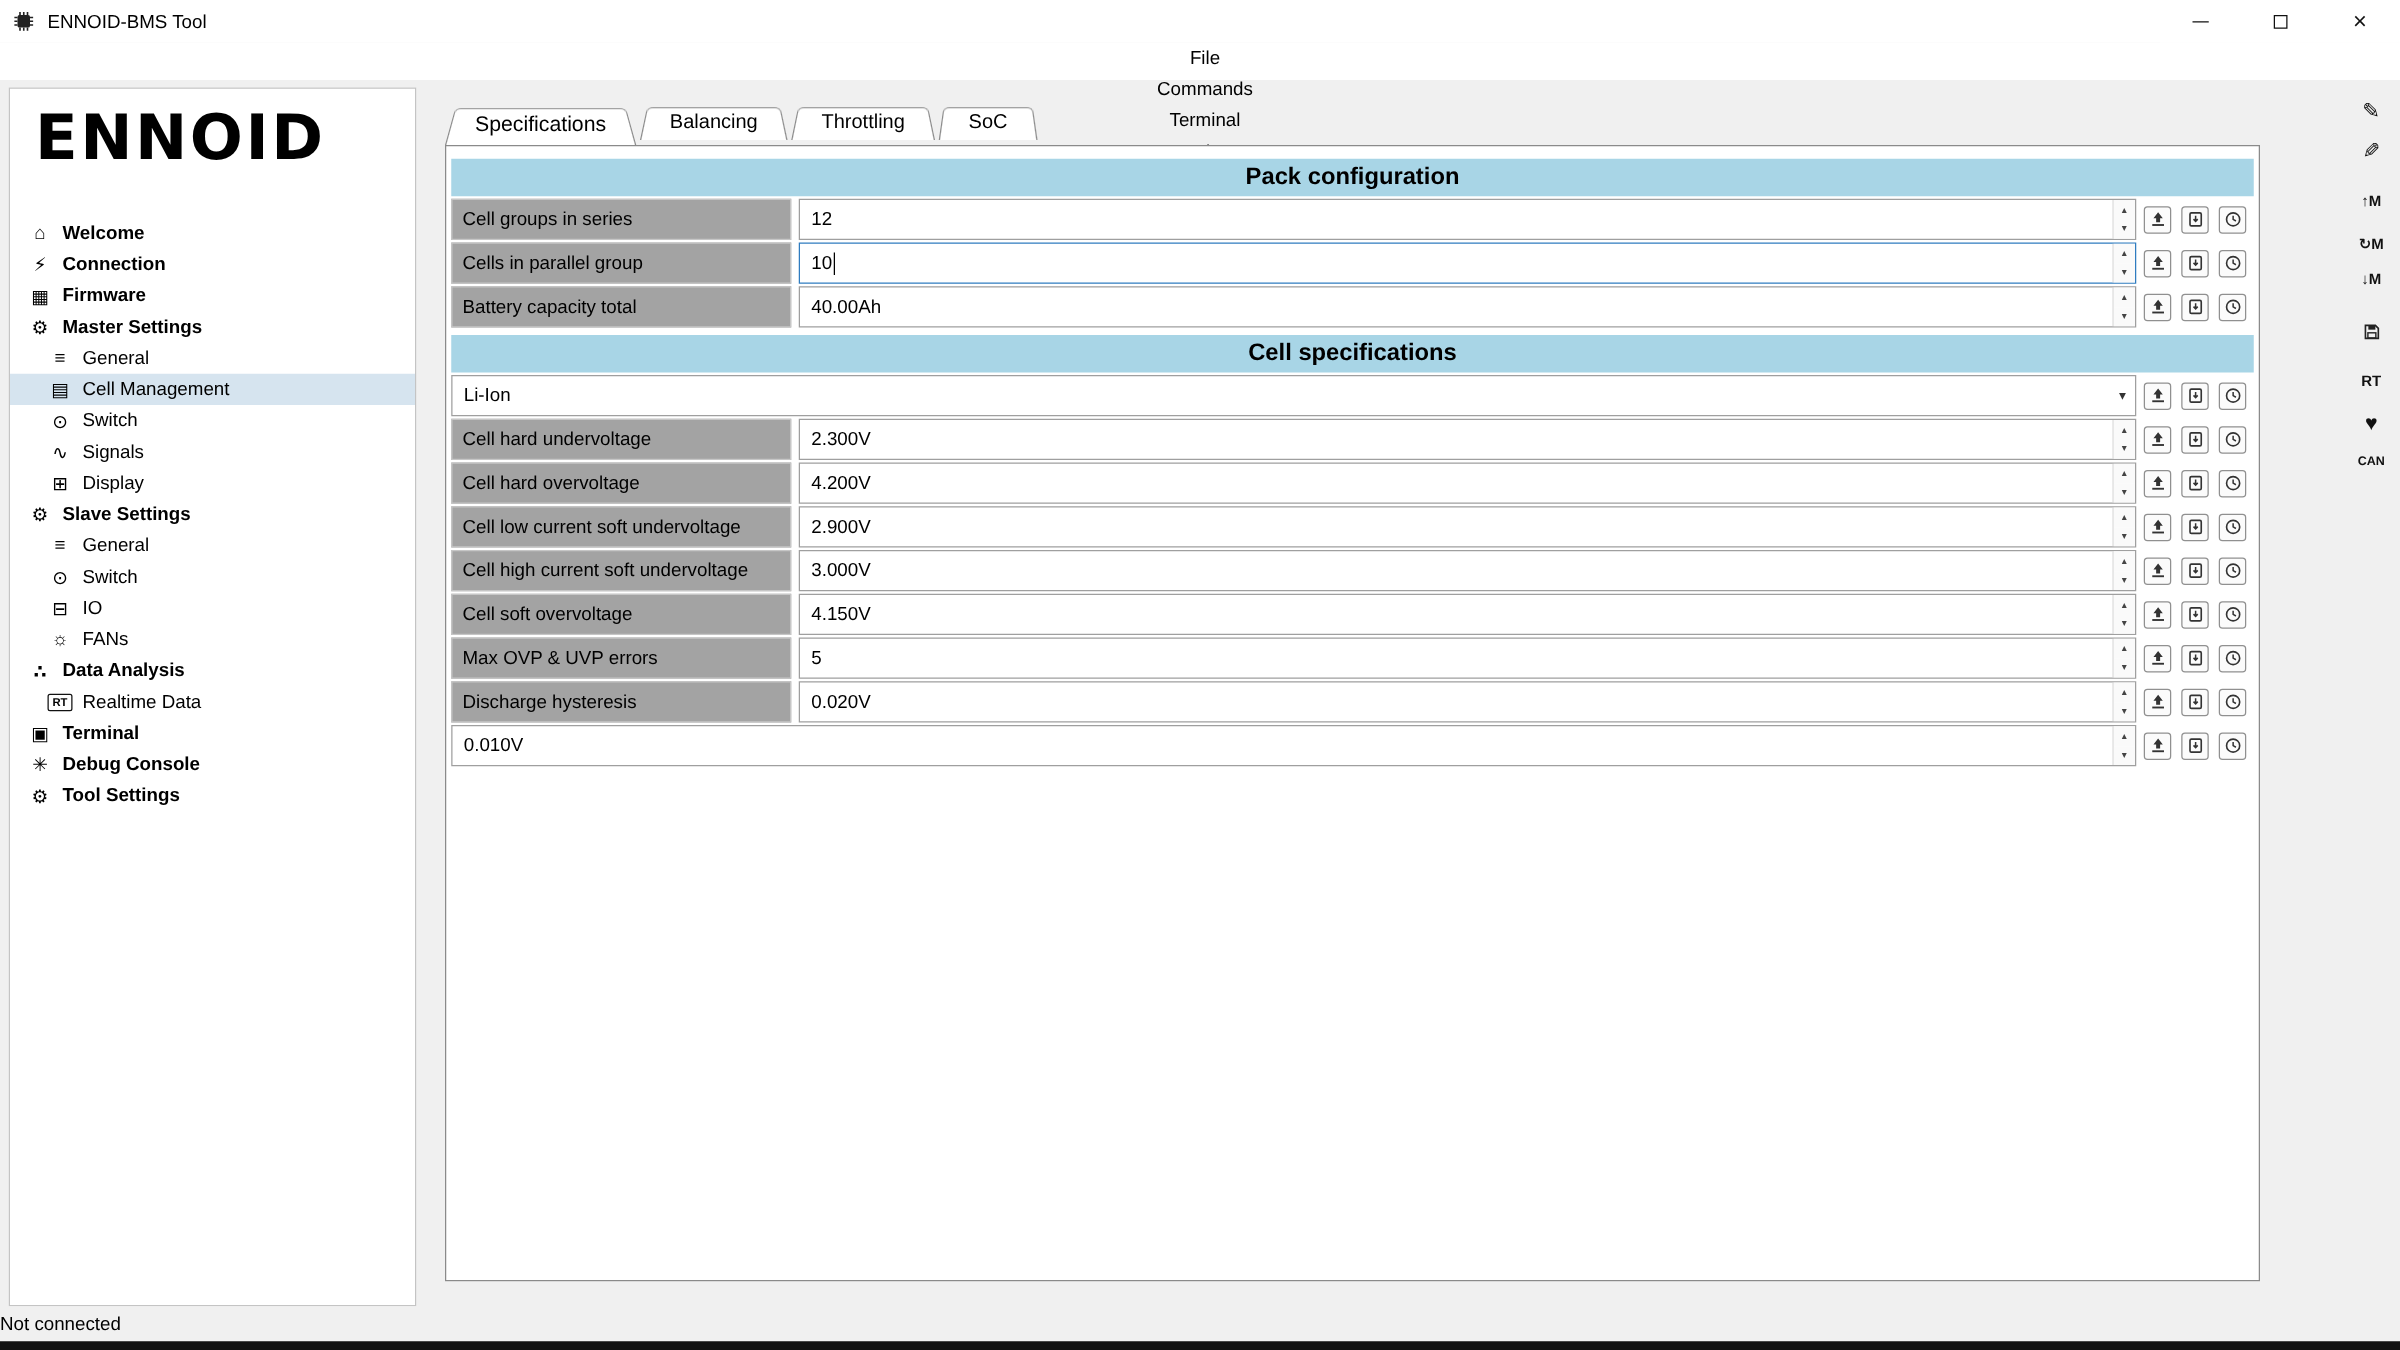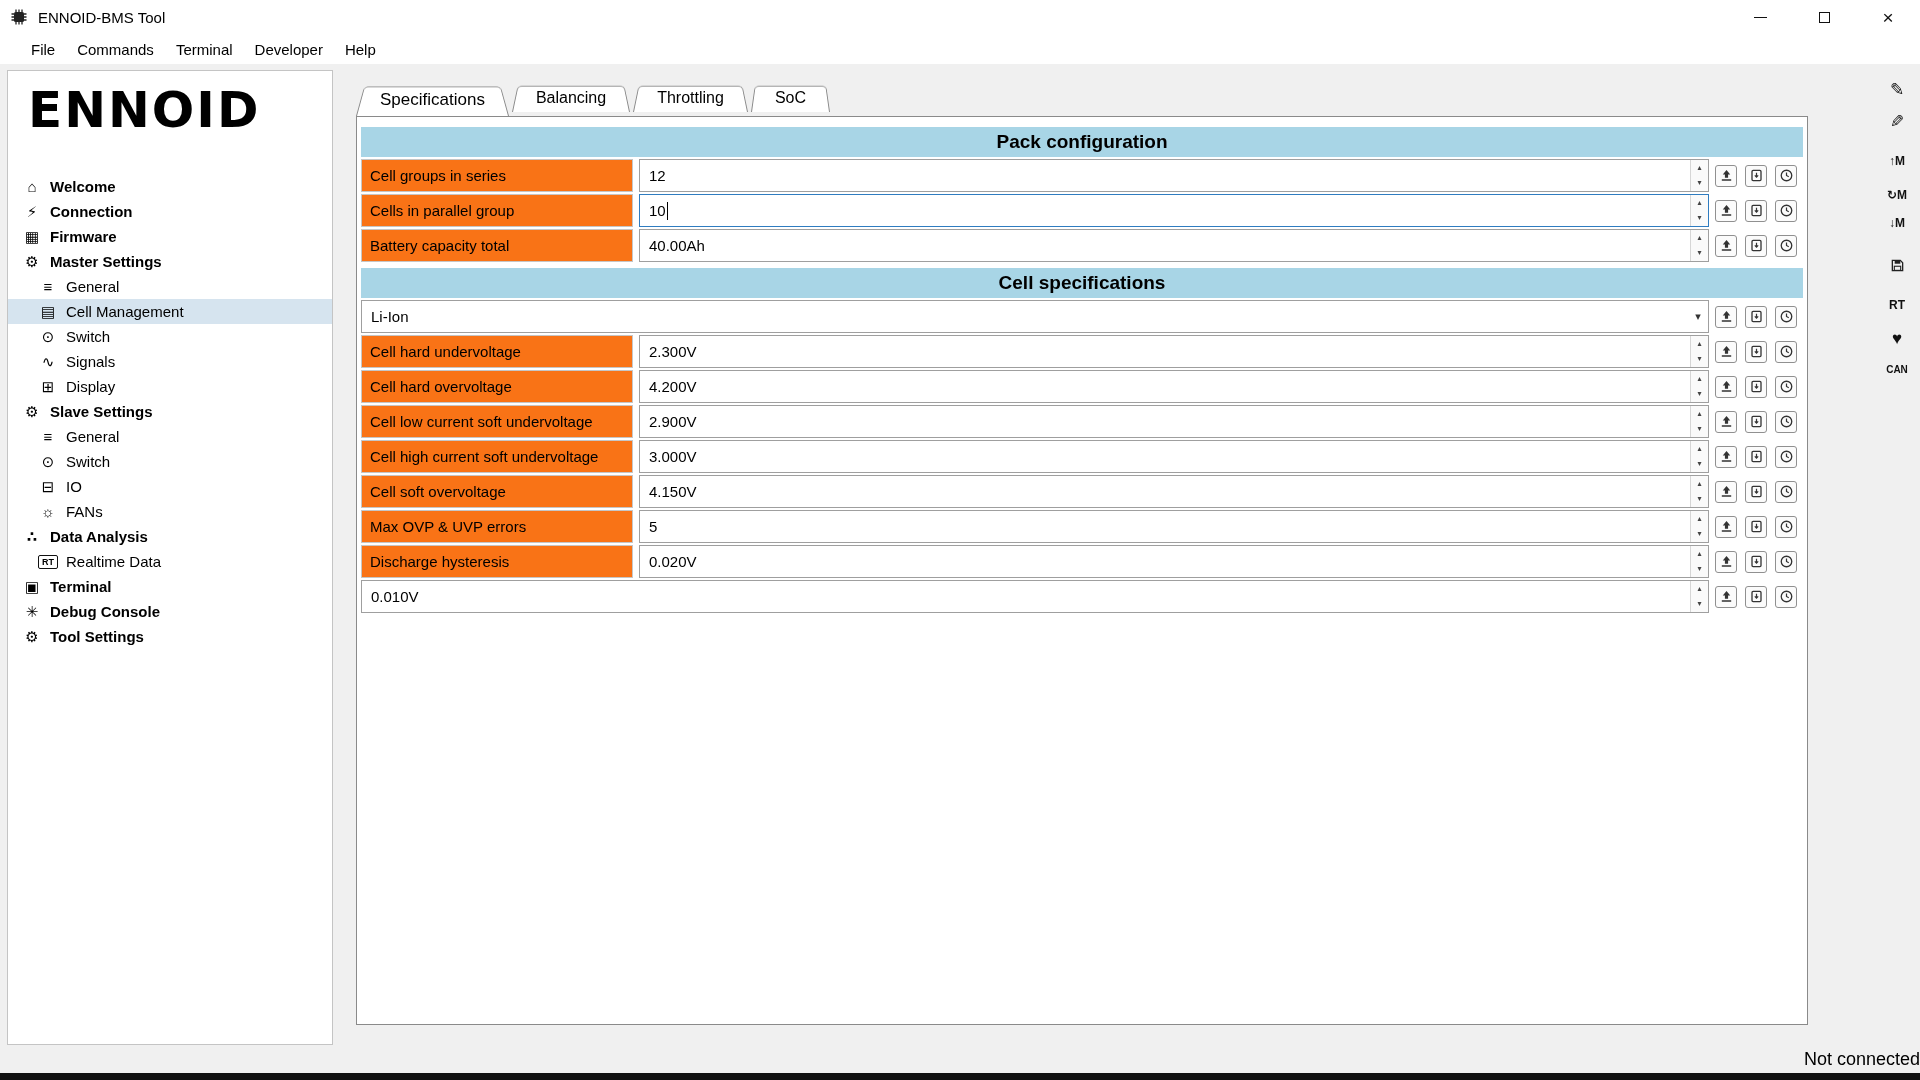--- a/index.html
+++ b/index.html
@@ -16,21 +16,21 @@
   .title-text { margin-left:10px; font-size:15px; }
   .win-controls { margin-left:auto; display:flex; height:100%; }
   .win-btn { width:64px; height:100%; display:flex; align-items:center; justify-content:center; background:#fff; border:none; }
   .glyph-min { display:block; width:13px; height:1px; background:#111; }
   .glyph-restore { position:relative; width:11px; height:11px; border:1px solid #111; background:#fff; }
   .glyph-restore::before { content:""; position:absolute; top:-4px; left:3px; width:11px; height:11px; border:1px solid #111; z-index:-1; }
   .glyph-close { font-size:19px; line-height:1; color:#111; }
 
   
   .menubar { position:absolute; top:34px; left:0; right:0; height:30px; background:#fff;
-             display:flex; align-items:center; padding-left:20px; font-size:15px; }
+             display:flex; align-items:center; padding-left:8px; font-size:15px;flex-direction:column; }
   .menu-item { padding:4px 11px; background:transparent; border:none; font-size:15px; font-family:inherit; }
 
   
   .sidebar { position:absolute; left:7px; top:70px; width:326px; height:975px;
              background:#fff; border:1px solid #c4c4c4; }
   .logo { font-family:"DejaVu Sans","Liberation Sans",sans-serif; font-weight:bold;
           font-size:50px; letter-spacing:2px; margin:12px 0 36px 20px; line-height:1.1; }
   .nav { display:flex; flex-direction:column; }
   .nav-item { height:25px; display:flex; align-items:center; gap:8px; padding-left:14px;
               font-size:15px; background:transparent; border:none; font-family:inherit; text-align:left; }
@@ -50,21 +50,21 @@
                  transform:perspective(12px) rotateX(2.5deg); transform-origin:bottom; }
   .tab .lbl { position:relative; z-index:2; }
   .tab.active { height:33px; font-size:17px; z-index:4; margin-bottom:-1px; }
 
   
   .panel { position:absolute; left:356px; top:116px; width:1452px; height:909px;
            background:#fff; border:1px solid #8a8a8a; padding:10px 3px 0 3px; z-index:2; }
   .sec-header { height:30px; background:#a8d5e6; display:flex; align-items:center; justify-content:center;
                 font-size:19px; font-weight:bold; margin:0 1px; }
   .prow { display:flex; height:33px; margin:2px 1px 0 1px; gap:6px; }
-  .plabel { width:272px; background:#f97316; border:1px solid #c6c6c6; display:flex; align-items:center;
+  .plabel { width:272px; background:#a3a3a3; border:1px solid #c6c6c6; display:flex; align-items:center;
             padding-left:8px; font-size:15px; white-space:nowrap; }
   .pfield { flex:1; position:relative; background:#fff; border:1px solid #9f9f9f;
             display:flex; align-items:center; padding-left:9px; font-size:15px; }
   .pfield.focused { border:1px solid #2f7cc0; }
   .caret { width:1px; height:18px; background:#000; margin-left:1px; }
   .spin { position:absolute; top:0; right:0; bottom:0; width:18px; display:flex; flex-direction:column;
           border-left:1px solid #d6d6d6; }
   .spin button { flex:1; display:flex; align-items:center; justify-content:center; font-size:8px;
                  color:#444; line-height:1; background:#fafafa; border:none; padding:0; }
   .combo-arrow { position:absolute; top:0; right:0; bottom:0; width:20px; display:flex; align-items:center;
@@ -79,21 +79,21 @@
   .rtb { width:30px; height:26px; display:flex; align-items:center; justify-content:center;
          font-size:17px; color:#111; background:transparent; border:none; font-family:inherit; }
   .rtb .txt { font-size:12px; font-weight:bold; }
   .rtb .txt-sm { font-size:10px; font-weight:bold; }
   .flip { transform:scaleX(-1); display:inline-block; }
   .mt6{margin-top:6px;} .mt14{margin-top:14px;} .mt8{margin-top:8px;} .mt2{margin-top:2px;}
   .mt16{margin-top:16px;} .mt4{margin-top:4px;}
 
   
   .statusbar { position:absolute; left:0; right:0; bottom:7px; height:28px; background:#f0f0f0;
-               display:flex; align-items:center; justify-content:flex-end; font-size:18px; }
+               display:flex; align-items:center; font-size:15px; }
   .bottom-strip { position:absolute; left:0; right:0; bottom:0; height:7px; background:#111; }
 </style>
 </head>
 <body>
 
 <svg width="0" height="0" style="position:absolute" aria-hidden="true">
   <symbol id="ic-write" viewBox="0 0 16 16">
     <path d="M8 2 L12 7 H9.7 V10.5 H6.3 V7 H4 Z" fill="#333"></path>
     <rect x="3" y="12" width="10" height="1.6" fill="#333"></rect>
   </symbol>

